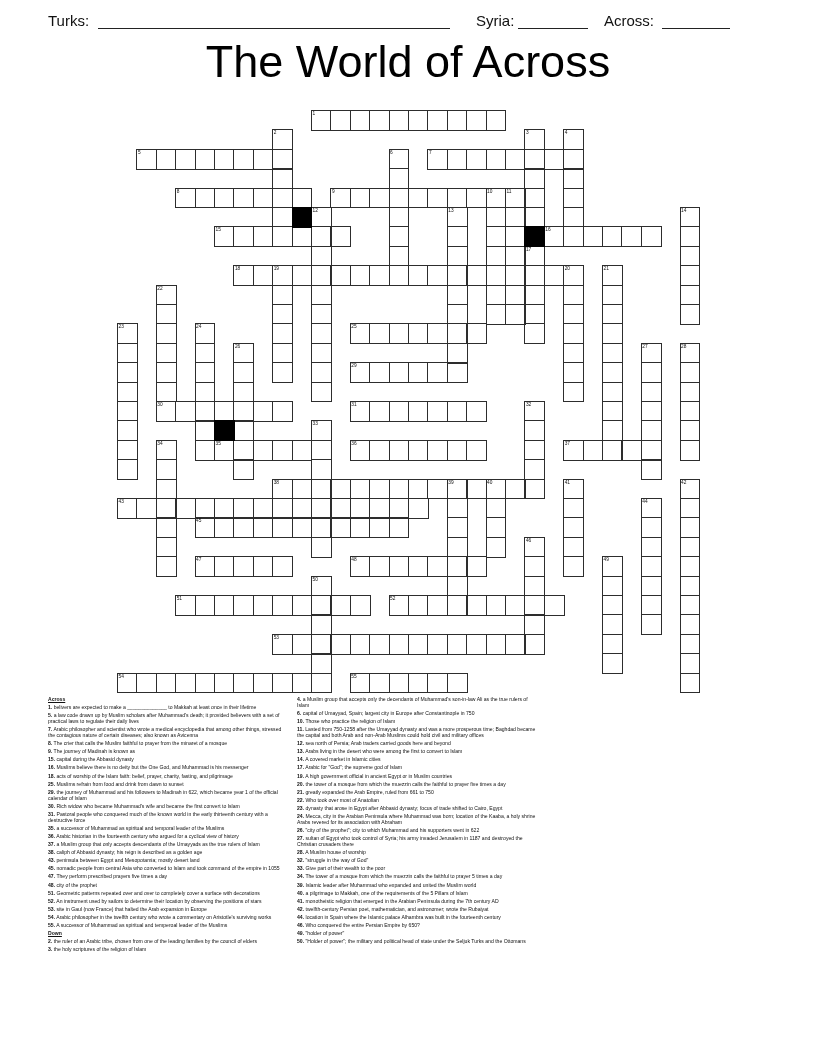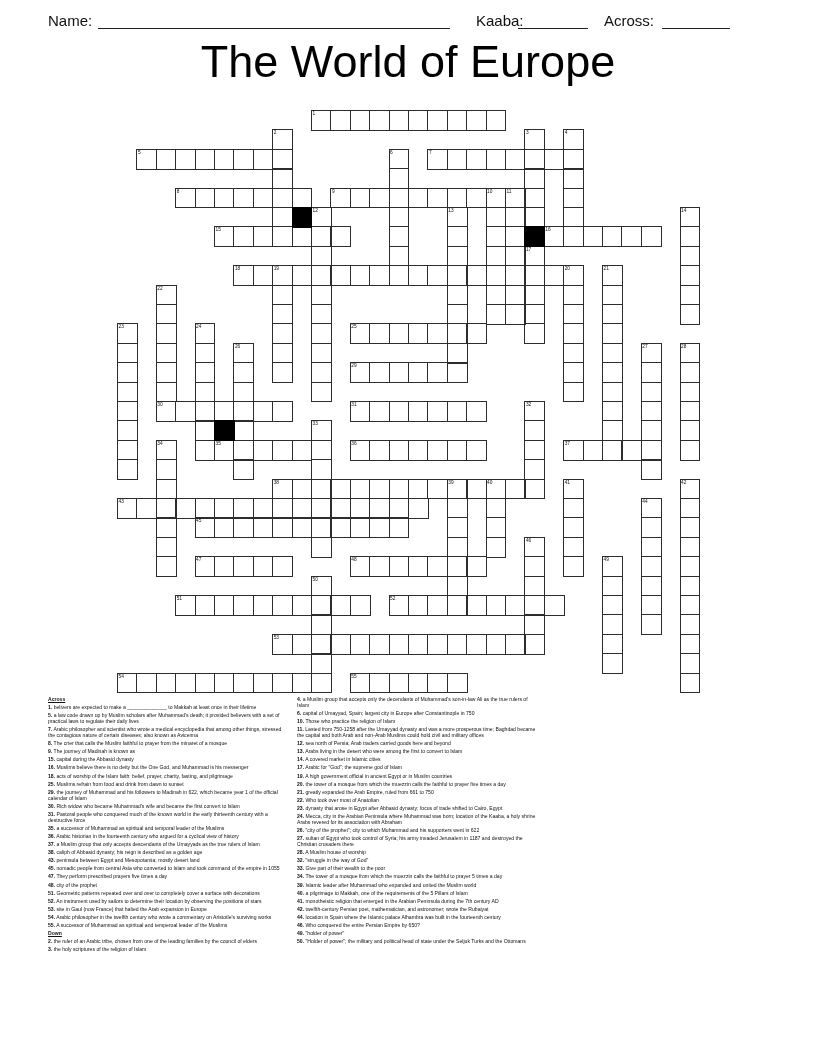--- a/index.html
+++ b/index.html
@@ -31,29 +31,29 @@
     font-size:5.1px;line-height:5.9px;color:#111;
   }
   .clue-sec-title{font-weight:bold;text-decoration:underline;margin:0 0 2.2px 0;break-after:avoid;}
   .clue{margin:0 0 2.2px 0;}
   .clue b{font-weight:bold;}
 </style>
 </head>
 <body>
 
 <div class="hdr">
-  <span class="hdr-item" style="left:48px;top:2px;">Name:</span>
+  <span class="hdr-item" style="left:48px;top:2px;">Turks:</span>
   <span class="hdr-item" style="left:92px;top:2px;"><span class="blank-line" style="width:352px;"></span></span>
-  <span class="hdr-item" style="left:476px;top:2px;">Kaaba:</span>
+  <span class="hdr-item" style="left:476px;top:2px;">Syria:</span>
   <span class="hdr-item" style="left:512px;top:2px;"><span class="blank-line" style="width:70px;"></span></span>
   <span class="hdr-item" style="left:604px;top:2px;">Across:</span>
   <span class="hdr-item" style="left:656px;top:2px;"><span class="blank-line" style="width:68px;"></span></span>
 </div>
 
-<div class="page-title">The World of Europe</div>
+<div class="page-title">The World of Across</div>
 
 <div id="grid">
     <div class="word" style="left: 194px; top: 0px; width: 195.4px; height: 20.8px;">
       <div class="sep" style="left: 18.4px; top: 0px; width: 1px; height: 19.4px;"></div>
       <div class="sep" style="left: 37.8px; top: 0px; width: 1px; height: 19.4px;"></div>
       <div class="sep" style="left: 57.2px; top: 0px; width: 1px; height: 19.4px;"></div>
       <div class="sep" style="left: 76.6px; top: 0px; width: 1px; height: 19.4px;"></div>
       <div class="sep" style="left: 96px; top: 0px; width: 1px; height: 19.4px;"></div>
       <div class="sep" style="left: 115.4px; top: 0px; width: 1px; height: 19.4px;"></div>
       <div class="sep" style="left: 134.8px; top: 0px; width: 1px; height: 19.4px;"></div>

